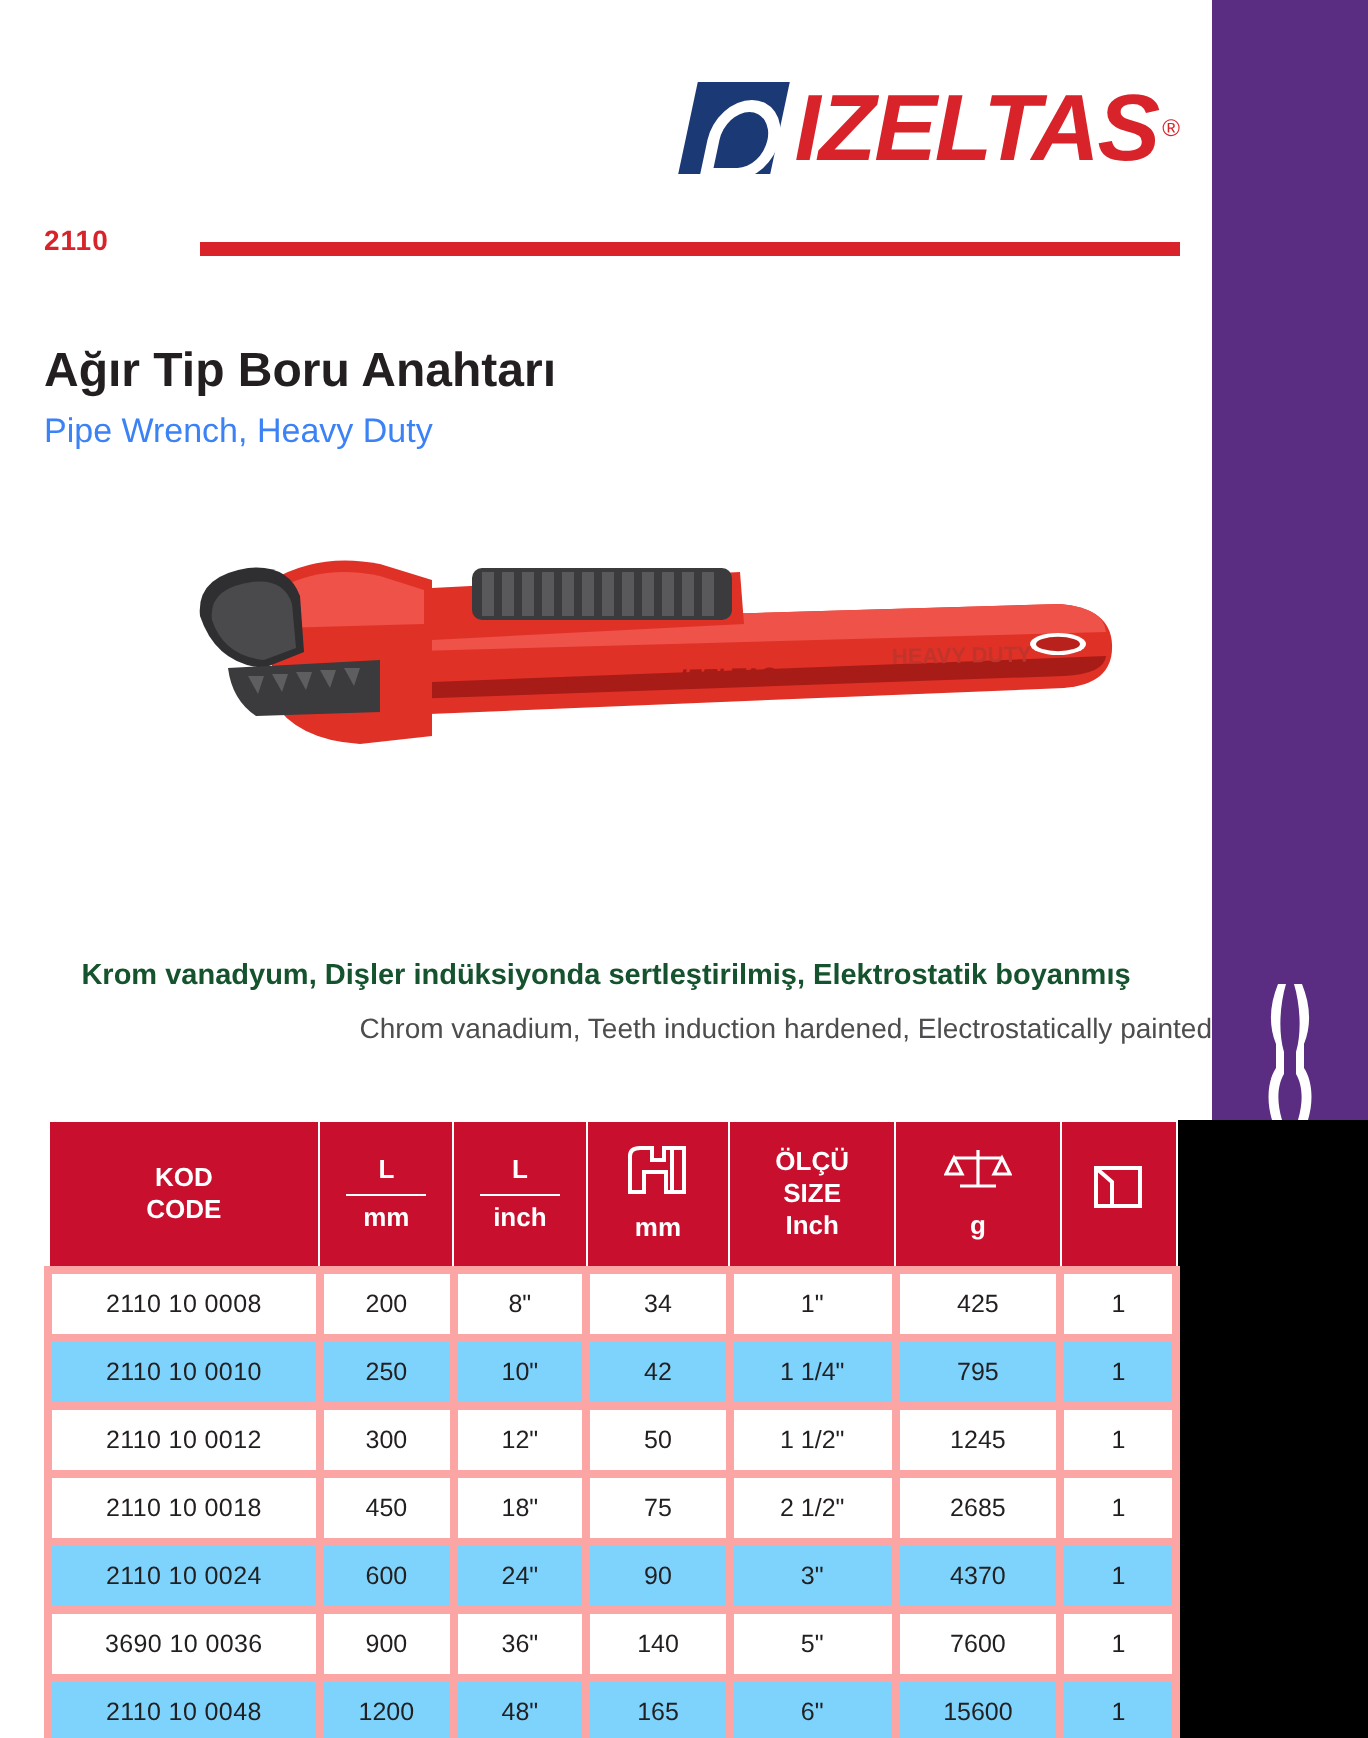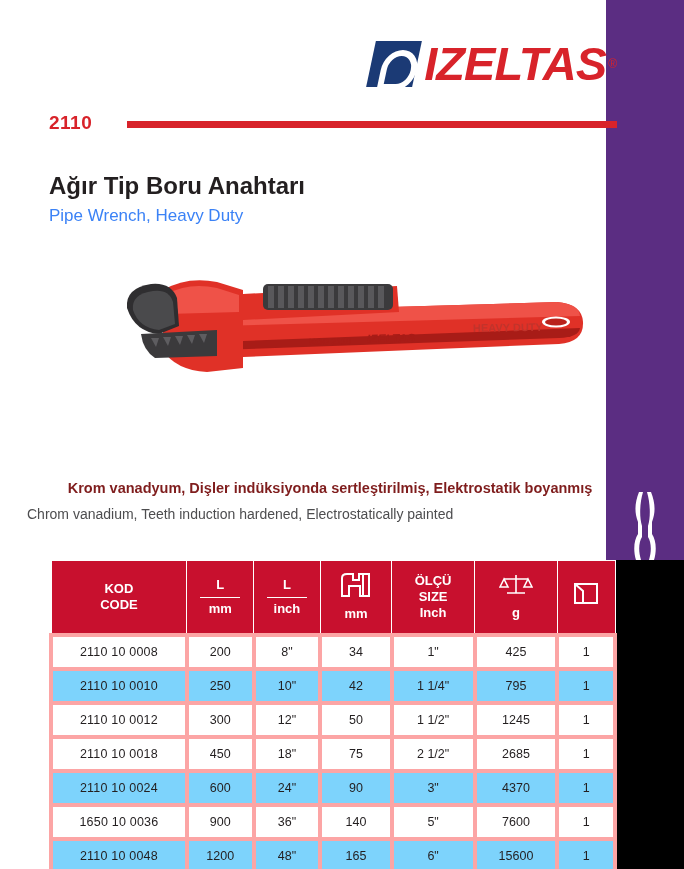--- a/index.html
+++ b/index.html
@@ -39,21 +39,20 @@
     background: #000000;
   }
 
   
   .page {
     position: absolute;
     left: 0;
     top: 0;
     width: 606px;
     height: 869px;
-    margin-left: 27px;
   }
 
   
   .logo-row {
     position: absolute;
     left: 0;
     top: 40px;
     width: 606px;
     height: 62px;
   }
@@ -102,21 +101,21 @@
     position: absolute;
     left: 22px;
     top: 112px;
     width: 584px;
     height: 26px;
   }
   .code-number {
     position: absolute;
     left: 0;
     top: 0;
-    font-size: 19px;
+    font-size: 14px;
     font-weight: bold;
     color: #d8232a;
     letter-spacing: 0.5px;
   }
   .code-rule {
     position: absolute;
     left: 78px;
     top: 9px;
     right: 16px;
     height: 7px;
@@ -180,28 +179,28 @@
 
   
   .spec-tr {
     position: absolute;
     left: 0;
     top: 480px;
     width: 606px;
     text-align: center;
     font-size: 14.5px;
     font-weight: bold;
-    color: #7f1d1d;
+    color: #14532d;
   }
   .spec-en {
     position: absolute;
     left: 0;
     top: 506px;
     width: 606px;
-    text-align: left;
+    text-align: right;
     font-size: 14px;
     color: #4d4d4f;
   }
 
   
   .table-wrap {
     position: absolute;
     left: 22px;
     top: 560px;
     width: 568px;
@@ -442,21 +441,21 @@
         <tr class="row-odd">
           <td class="kod-cell">2110 10 0024</td>
           <td>600</td>
           <td>24"</td>
           <td>90</td>
           <td>3"</td>
           <td>4370</td>
           <td>1</td>
         </tr>
         <tr class="row-even">
-          <td class="kod-cell">1650 10 0036</td>
+          <td class="kod-cell">3690 10 0036</td>
           <td>900</td>
           <td>36"</td>
           <td>140</td>
           <td>5"</td>
           <td>7600</td>
           <td>1</td>
         </tr>
         <tr class="row-odd">
           <td class="kod-cell">2110 10 0048</td>
           <td>1200</td>

